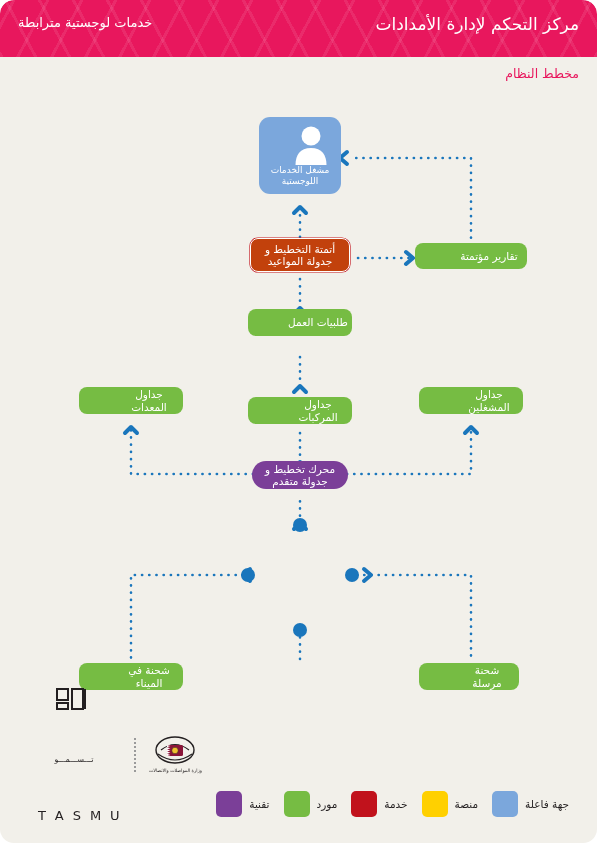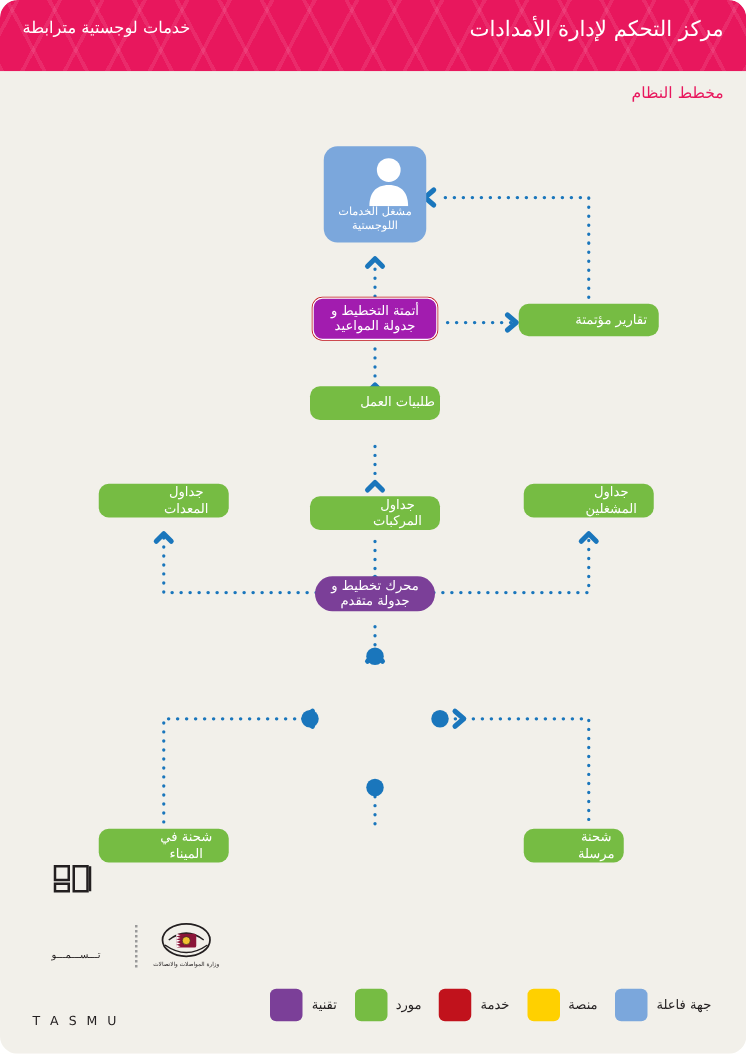--- a/index.html
+++ b/index.html
@@ -87,21 +87,21 @@
     color: #ffffff;
     line-height: 1.18;
     white-space: pre-line;
   }
   .node-box {
     border-radius: 8px;
     font-size: 10.5px;
     padding: 2px 4px;
   }
   .green  { background: #76bc43; padding-left: 40px; }
-  .red    { background: #a21caf; border: 1.6px solid #ffffff; box-shadow: 0 0 0 0.6px #c1121c; }
+  .red    { background: #c2410c; border: 1.6px solid #ffffff; box-shadow: 0 0 0 0.6px #c1121c; }
   .purple { background: #7b3f98; }
 
   
   #node-actor {
     left: 259px; top: 117px;
     width: 82px; height: 77px;
     border-radius: 11px;
     background: #7ba7dc;
     display: block;
   }
@@ -180,24 +180,25 @@
     margin: 0 12px;
     border-left: 2px dotted #9a9a9a;
   }
   #tasmu-logo {
     display: flex;
     flex-direction: column;
     align-items: center;
     gap: 43px;
   }
   #tasmu-wordmark {
-    font-size: 10px;
+    font-size: 13px;
     letter-spacing: 2.4px;
     color: #231f20;
     margin-top: 1px;
+    margin-left: 12px;
   }
   #tasmu-arabic {
     font-size: 8px;
     color: #231f20;
   }
   #mot-logo {
     display: flex;
     flex-direction: column;
     align-items: center;
   }
@@ -287,21 +288,21 @@
     <div class="node node-box purple" style="left:252px; top:461px; width:96px; height:28px; border-radius:14px;">محرك تخطيط و
 جدولة متقدم</div>
 
     <div class="hub-dot" style="left:293px; top:518px;"></div>
     <div class="hub-dot" style="left:293px; top:623px;"></div>
     <div class="hub-dot" style="left:241px; top:568px;"></div>
     <div class="hub-dot" style="left:345px; top:568px;"></div>
 
 
     <div class="node node-box green" style="left:79px; top:663px; width:104px; height:27px;">شحنة في الميناء</div>
-    <div class="node node-box green" style="left:419px; top:663px; width:80px; height:27px;">شحنة مرسلة</div>
+    <div class="node node-box green" style="left:419px; top:663px; width:100px; height:27px;">شحنة مرسلة</div>
 
   </div>
 
   <div id="legend">
     <div class="legend-item">
       <span class="legend-label">جهة فاعلة</span>
       <span class="legend-swatch" style="background:#7ba7dc;"></span>
     </div>
     <div class="legend-item">
       <span class="legend-label">منصة</span>

